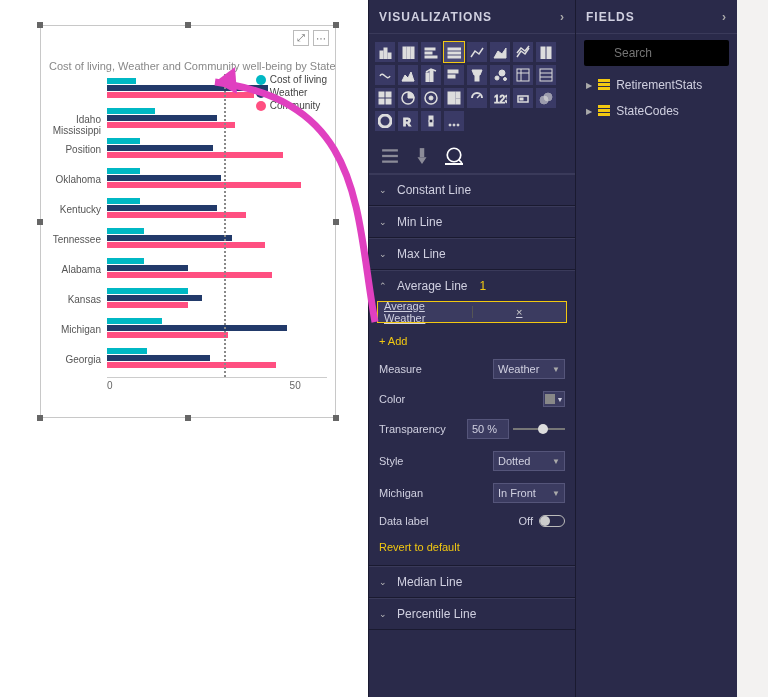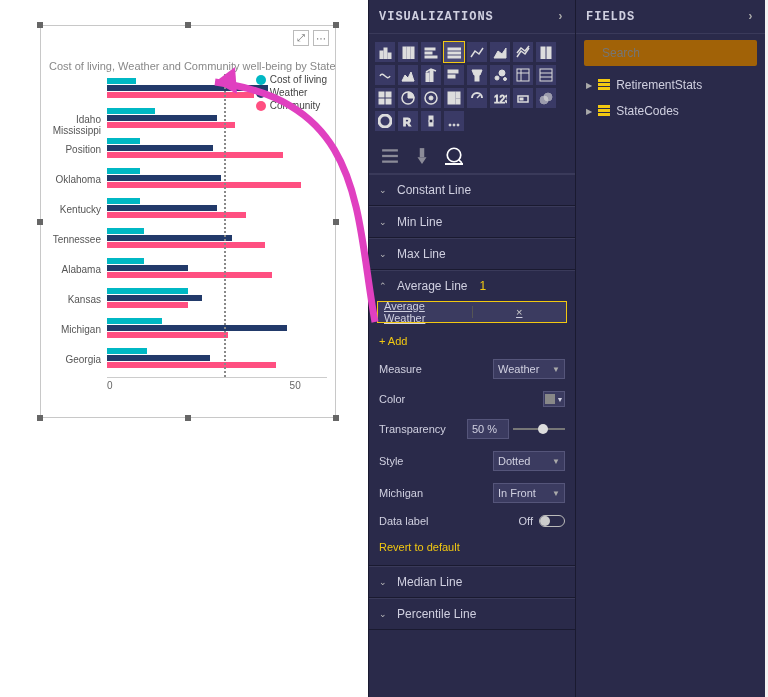--- a/index.html
+++ b/index.html
@@ -53,26 +53,25 @@
 
   
   .panel{
     position:absolute;top:0;height:697px;
     background:#2a2a4a;
     color:#d0d0e0;
     font-size:12px;
     border-left:1px solid #1a1a30;
   }
   .panel.viz{left:368px;width:207px;}
-  .panel.fields{left:575px;width:190px;}
+  .panel.fields{left:575px;width:162px;}
   .panel-header{
     height:34px;display:flex;align-items:center;justify-content:space-between;
     padding:0 10px;font-size:12px;letter-spacing:1px;font-weight:600;
     border-bottom:1px solid #3a3a5a;
-    font-family:Liberation Mono, monospace;
   }
   .chev{font-size:12px;color:#aaa;cursor:pointer;}
   .gallery{padding:8px 6px;display:flex;flex-wrap:wrap;gap:3px;}
   .g-icon{
     width:20px;height:20px;background:#3a3a66;display:flex;align-items:center;justify-content:center;
     cursor:pointer;color:#ccc;
   }
   .g-icon.sel{outline:1px solid #f2c811;background:#4a4a76;}
   .g-icon svg{width:14px;height:14px;}
   .format-tabs{display:flex;gap:14px;padding:8px 12px;border-bottom:1px solid #3a3a5a;}
@@ -101,22 +100,22 @@
   .colorbox{width:22px;height:16px;background:#3b3b60;border:1px solid #55557a;display:flex;align-items:center;justify-content:center;}
   .color-inner{width:10px;height:10px;background:#888;}
   .numbox{background:#3b3b60;border:1px solid #55557a;height:20px;width:42px;display:flex;align-items:center;padding:0 4px;font-size:11px;}
   .slider{width:52px;height:2px;background:#777;position:relative;}
   .slider .th{width:10px;height:10px;border-radius:50%;background:#ddd;position:absolute;top:-4px;left:48%;}
   .toggle{display:flex;align-items:center;gap:6px;}
   .tg{width:26px;height:12px;border:1px solid #bbb;border-radius:6px;position:relative;}
   .tg .k{width:10px;height:10px;border-radius:50%;background:#ccc;position:absolute;top:0;left:0;}
   .revert{color:#f2c811;font-size:11px;padding:8px 10px 12px 10px;cursor:pointer;}
   .search{
-    margin:6px 8px;background:#a16207;border-radius:2px;height:26px;
-    display:flex;align-items:center;padding:0 12px;gap:6px;
+    margin:6px 8px;background:#000000;border-radius:2px;height:26px;
+    display:flex;align-items:center;padding:0 24px;gap:6px;
   }
   .search input{background:transparent;border:none;outline:none;color:#ccc;font-size:12px;flex:1;}
   .field-item{display:flex;align-items:center;gap:6px;padding:6px 10px;cursor:pointer;font-size:12px;}
   .tri{font-size:8px;color:#aaa;}
   .table-icon{width:12px;height:12px;}
   .table-icon rect{fill:#f2c811;}
 
   
   .annot{position:absolute;pointer-events:none;}
 </style>

